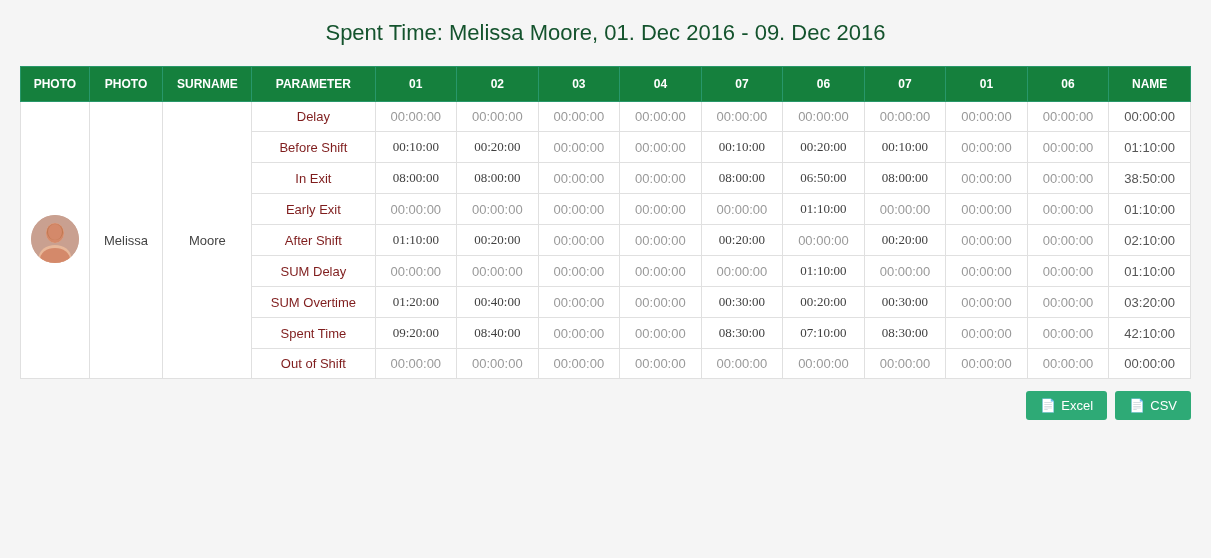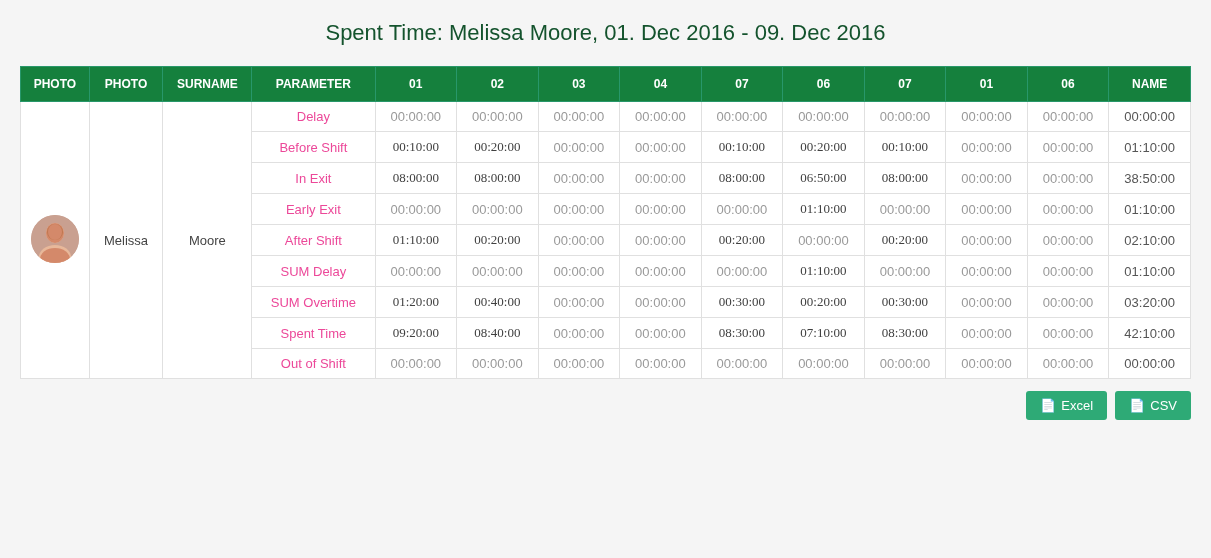--- a/index.html
+++ b/index.html
@@ -38,21 +38,21 @@
     }
     tbody tr td {
       border: 1px solid #e0e0e0;
       padding: 7px 8px;
       text-align: center;
       color: #555;
       font-size: 13px;
     }
     .param-cell {
       text-align: center;
-      color: #ec4899;
+      color: #7f1d1d;
     }
     .time-green {
       color: #404040;
       font-weight: normal;
       font-family: Liberation Serif, serif;
     }
     .time-gray {
       color: #999;
     }
     .photo-cell {

